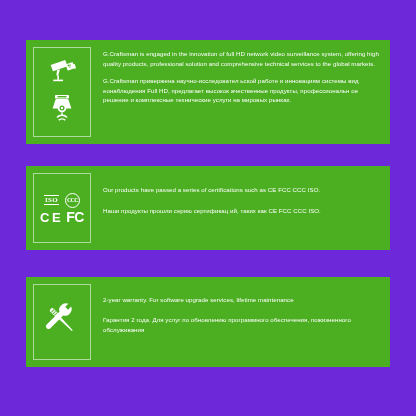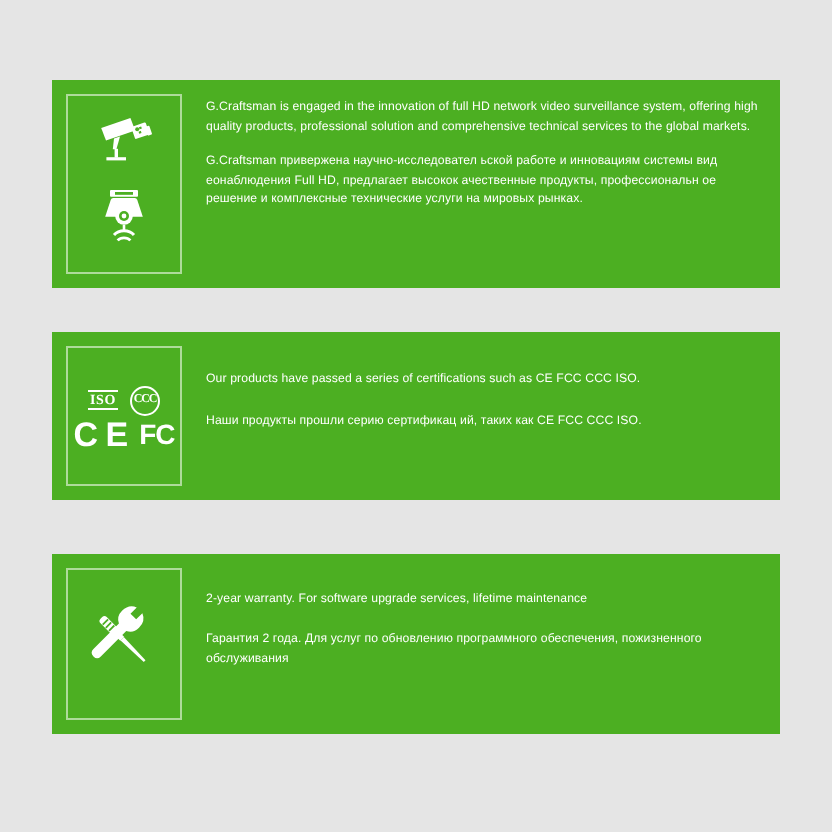--- a/index.html
+++ b/index.html
@@ -10,21 +10,21 @@
     width: 416px;
     height: 416px;
     background: #141414;
     font-family: "Liberation Sans", sans-serif;
     overflow: hidden;
   }
   .page {
     position: relative;
     width: 416px;
     height: 416px;
-    background: #e5e5e5;
+    background: #6d28d9;
     box-sizing: border-box;
   }
   .panel {
     position: absolute;
     left: 26px;
     width: 364px;
     background: #4caf22;
     display: flex;
     align-items: stretch;
     box-sizing: border-box;
@@ -98,21 +98,21 @@
     display: flex;
     align-items: center;
     justify-content: center;
     letter-spacing: -0.6px;
     font-family: "Liberation Serif", serif;
   }
   .ce-mark, .fc-mark {
     color: #ffffff;
     font-family: "Liberation Sans", sans-serif;
     font-weight: bold;
-    font-size: 17px;
+    font-size: 13px;
     line-height: 13px;
     letter-spacing: -0.5px;
   }
   .fc-mark { font-size: 14px; }
 
   .svg-icon { display: block; }
 </style>
 </head>
 <body>
 

